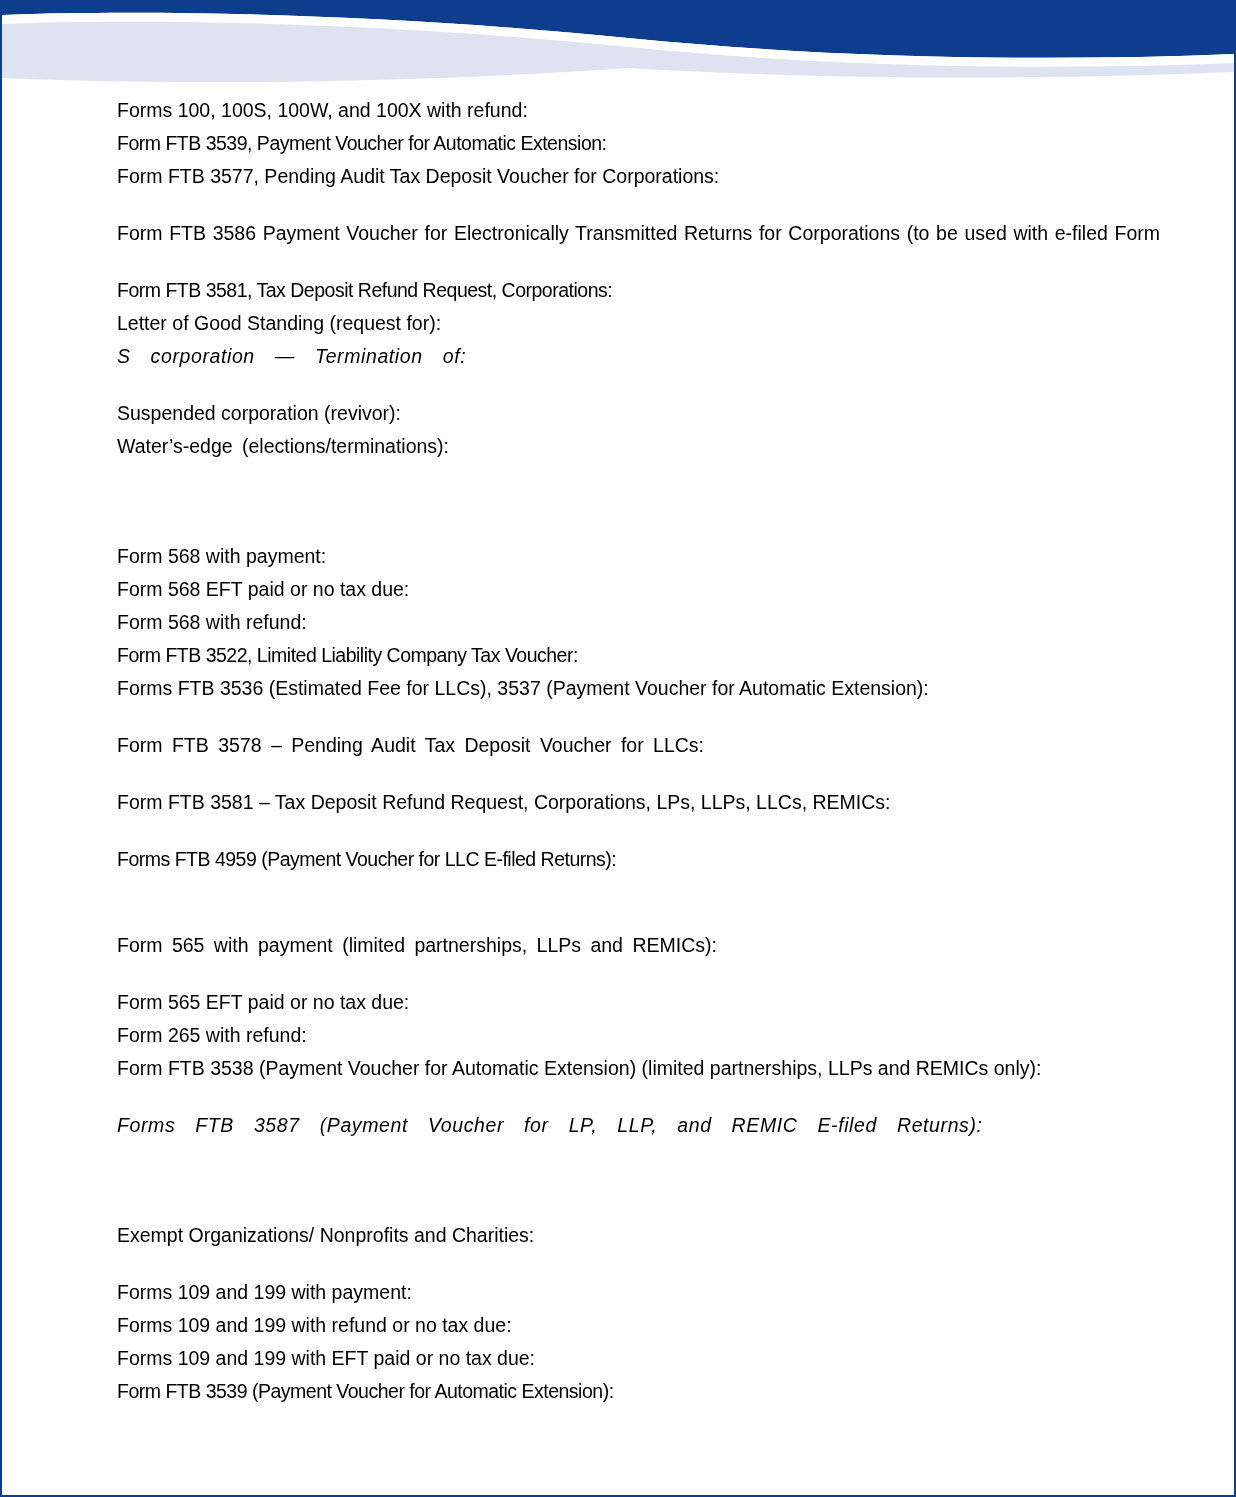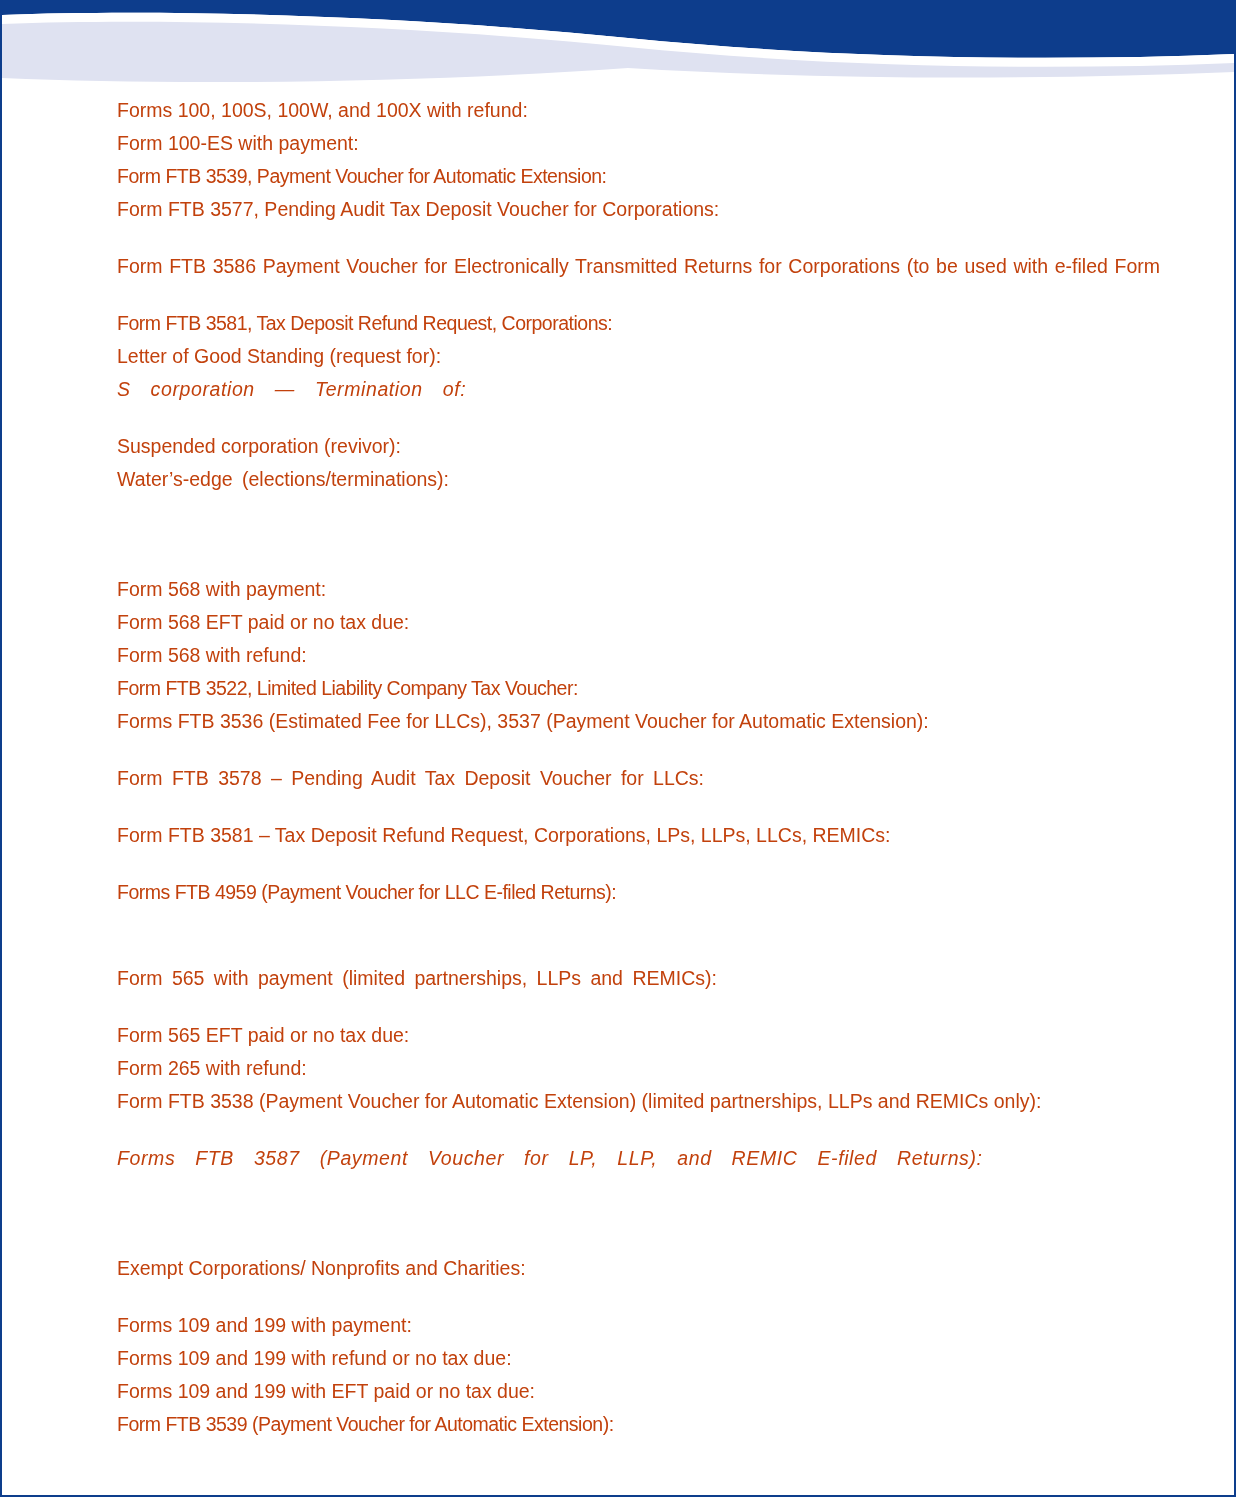--- a/index.html
+++ b/index.html
@@ -19,21 +19,21 @@
     background: #ffffff;
     overflow: hidden;
   }
   .header-banner {
     display: block;
     width: 100%;
     height: 88px;
   }
   .doc-body {
     padding: 6px 74px 0 115px;
-    color: #c2410c;
+    color: #000000;
   }
   .line {
     font-size: 19.5px;
     line-height: 33px;
     height: 33px;
     white-space: nowrap;
     overflow: hidden;
   }
   .line.tight   { letter-spacing: -0.5px; }
   .line.semispread { word-spacing: 4px; }
@@ -56,21 +56,20 @@
 
     <path d="M0,0 H1236 V54 C1040,62 830,58 628,38 C430,18 185,8 0,15 Z" fill="#0d3d8c"></path>
 
     <path d="M0,15 C185,8 430,18 628,38 C830,58 1040,62 1236,54 L1236,63 C1040,71 830,67 628,47 C430,27 185,17 0,24 Z" fill="#ffffff"></path>
 
     <path d="M0,24 C185,17 430,27 628,47 C830,67 1040,71 1236,63 L1236,72 C1040,80 830,80 628,68 C430,82 185,86 0,78 Z" fill="#dfe2f1"></path>
   </svg>
 
   <div class="doc-body" id="doc-body">
       <div class="line">Forms 100, 100S, 100W, and 100X with refund:</div>
-      <div class="line">Form 100-ES with payment:</div>
       <div class="line tight">Form FTB 3539, Payment Voucher for Automatic Extension:</div>
       <div class="line">Form FTB 3577, Pending Audit Tax Deposit Voucher for Corporations:</div>
       <div class="line justify g1">Form FTB 3586 Payment Voucher for Electronically Transmitted Returns for Corporations (to be used with e-filed Form 100):</div>
       <div class="line tight g1">Form FTB 3581, Tax Deposit Refund Request, Corporations:</div>
       <div class="line">Letter of Good Standing (request for):</div>
       <div class="line spread">S corporation — Termination of:</div>
       <div class="line g1">Suspended corporation (revivor):</div>
       <div class="line semispread">Water’s-edge (elections/terminations):</div>
       <div class="line g3">Form 568 with payment:</div>
       <div class="line">Form 568 EFT paid or no tax due:</div>
@@ -78,20 +77,20 @@
       <div class="line tight">Form FTB 3522, Limited Liability Company Tax Voucher:</div>
       <div class="line">Forms FTB 3536 (Estimated Fee for LLCs), 3537 (Payment Voucher for Automatic Extension):</div>
       <div class="line semispread g1">Form FTB 3578 – Pending Audit Tax Deposit Voucher for LLCs:</div>
       <div class="line g1">Form FTB 3581 – Tax Deposit Refund Request, Corporations, LPs, LLPs, LLCs, REMICs:</div>
       <div class="line tight g1">Forms FTB 4959 (Payment Voucher for LLC E-filed Returns):</div>
       <div class="line semispread g2">Form 565 with payment (limited partnerships, LLPs and REMICs):</div>
       <div class="line g1">Form 565 EFT paid or no tax due:</div>
       <div class="line">Form 265 with refund:</div>
       <div class="line">Form FTB 3538 (Payment Voucher for Automatic Extension) (limited partnerships, LLPs and REMICs only):</div>
       <div class="line spread g1">Forms FTB 3587 (Payment Voucher for LP, LLP, and REMIC E-filed Returns):</div>
-      <div class="line g3">Exempt Corporations/ Nonprofits and Charities:</div>
+      <div class="line g3">Exempt Organizations/ Nonprofits and Charities:</div>
       <div class="line g1">Forms 109 and 199 with payment:</div>
       <div class="line">Forms 109 and 199 with refund or no tax due:</div>
       <div class="line">Forms 109 and 199 with EFT paid or no tax due:</div>
       <div class="line tight">Form FTB 3539 (Payment Voucher for Automatic Extension):</div>
     </div>
 
 </div>
 
 </body></html>

